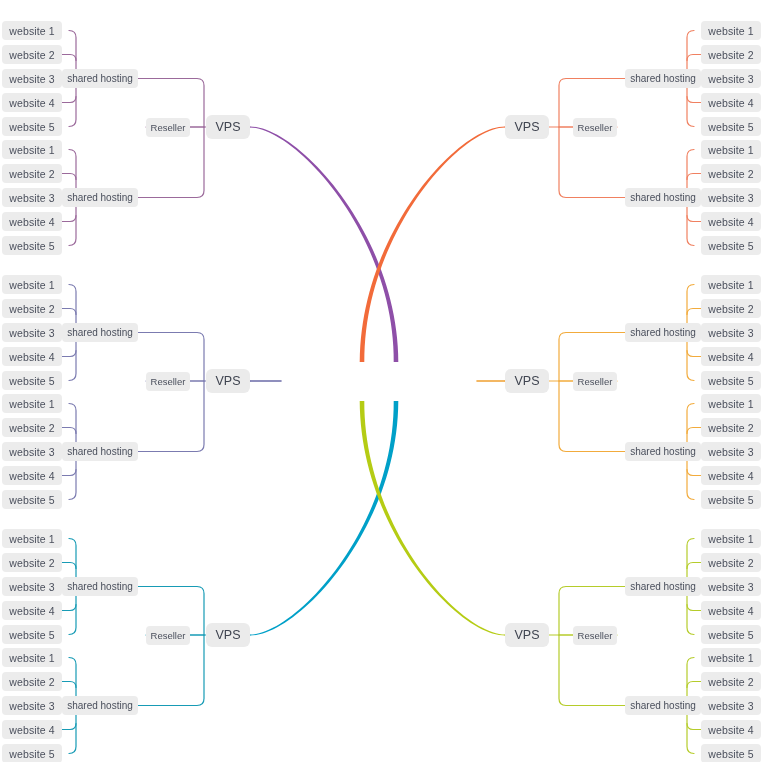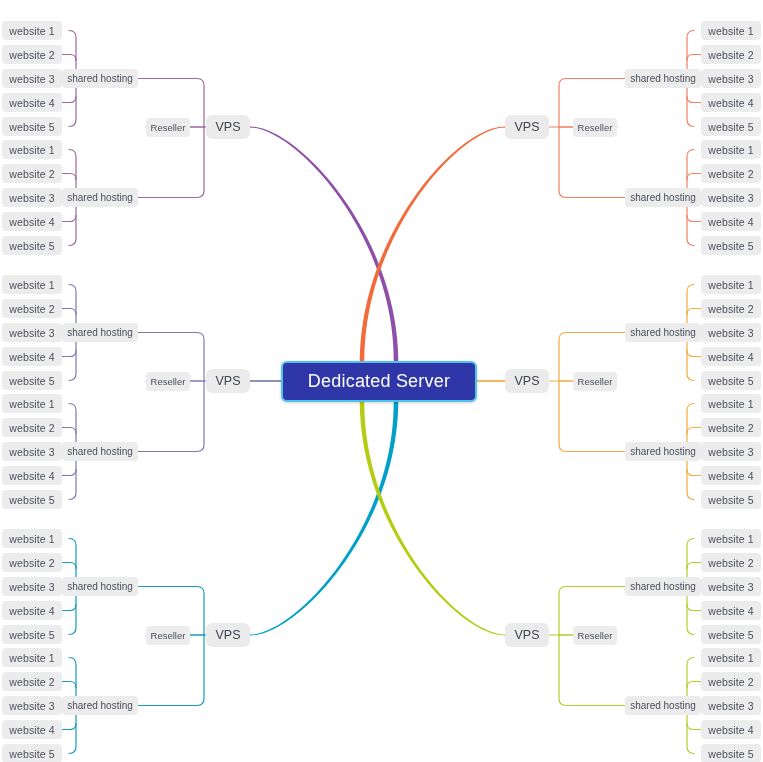--- a/index.html
+++ b/index.html
@@ -431,16 +431,13 @@
         <span>website 3</span>
       </div>
       <div class="node pill-site right" style="left: 701px; top: 720px; width: 60px; height: 19px;">
         <span>website 4</span>
       </div>
       <div class="node pill-site right" style="left: 701px; top: 744px; width: 60px; height: 19px;">
         <span>website 5</span>
       </div>
     </div>
 
-  <div id="root-node">
-    <span>Dedicated Server</span>
-  </div>
 </div>
 
 </body></html>

